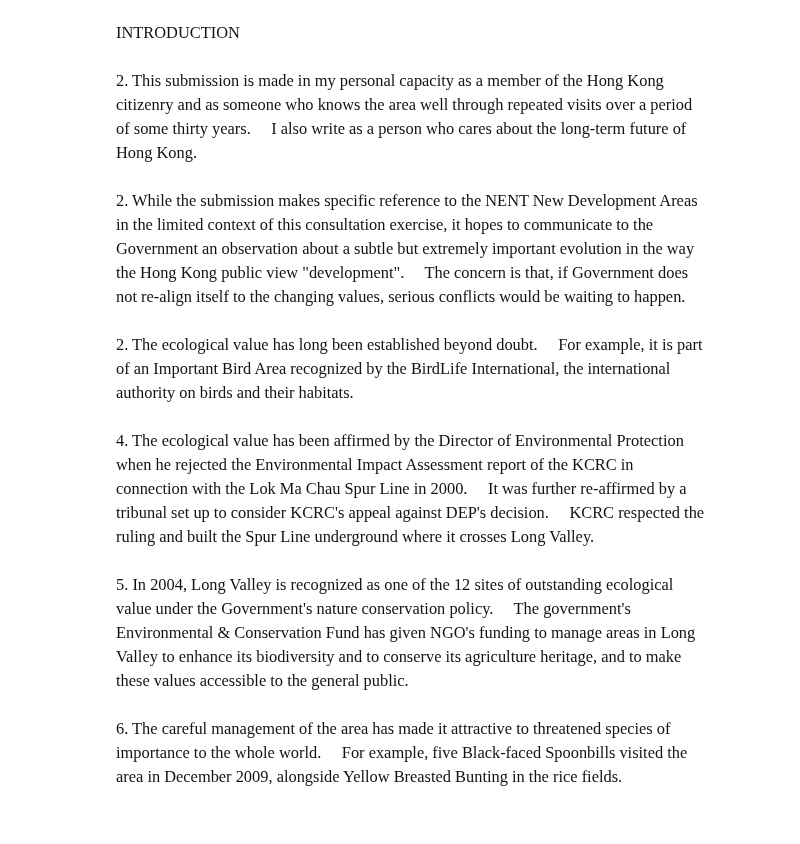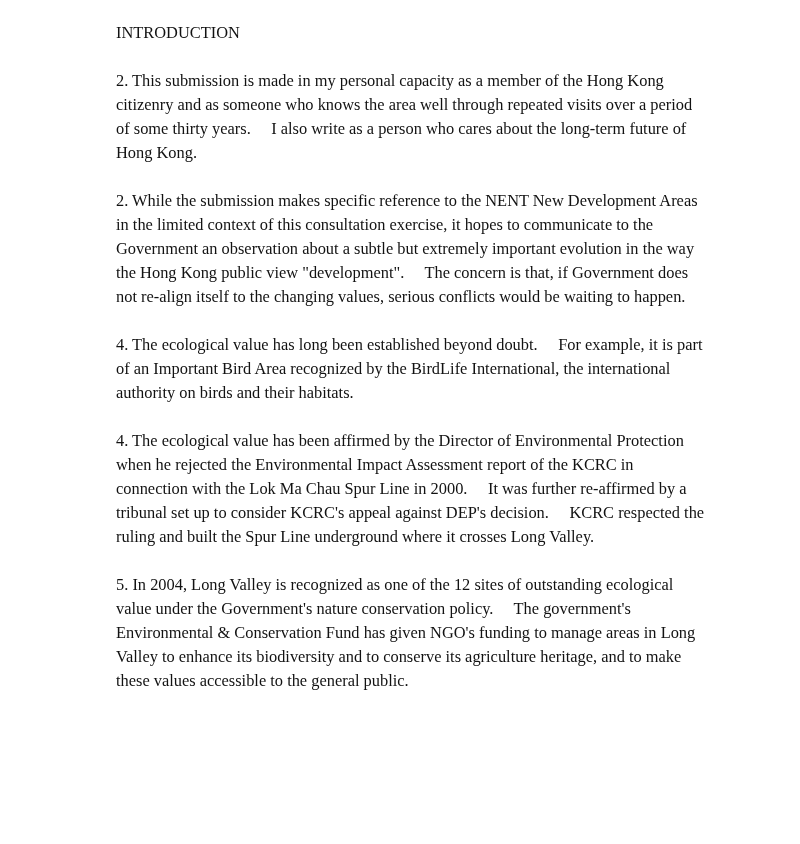--- a/index.html
+++ b/index.html
@@ -49,30 +49,33 @@
 of some thirty years.     I also write as a person who cares about the long-term future of
 Hong Kong.</p>
 
   <p class="doc-block">2. While the submission makes specific reference to the NENT New Development Areas
 in the limited context of this consultation exercise, it hopes to communicate to the
 Government an observation about a subtle but extremely important evolution in the way
 the Hong Kong public view "development".     The concern is that, if Government does
 not re-align itself to the changing values, serious conflicts would be waiting to happen.</p>
 
 
-  <p class="doc-block">4. The ecological value has long been established beyond doubt.     For example, it is part
+  <p class="doc-block">2. The ecological value has long been established beyond doubt.     For example, it is part
 of an Important Bird Area recognized by the BirdLife International, the international
 authority on birds and their habitats.</p>
 
   <p class="doc-block">4. The ecological value has been affirmed by the Director of Environmental Protection
 when he rejected the Environmental Impact Assessment report of the KCRC in
 connection with the Lok Ma Chau Spur Line in 2000.     It was further re-affirmed by a
 tribunal set up to consider KCRC's appeal against DEP's decision.     KCRC respected the
 ruling and built the Spur Line underground where it crosses Long Valley.</p>
 
   <p class="doc-block">5. In 2004, Long Valley is recognized as one of the 12 sites of outstanding ecological
 value under the Government's nature conservation policy.     The government's
 Environmental &amp; Conservation Fund has given NGO's funding to manage areas in Long
 Valley to enhance its biodiversity and to conserve its agriculture heritage, and to make
 these values accessible to the general public.</p>
 
+  <p class="doc-block">6. The careful management of the area has made it attractive to threatened species of
+importance to the whole world.     For example, five Black-faced Spoonbills visited the
+area in December 2009, alongside Yellow Breasted Bunting in the rice fields.</p>
 
 </div>
 
 </body></html>

